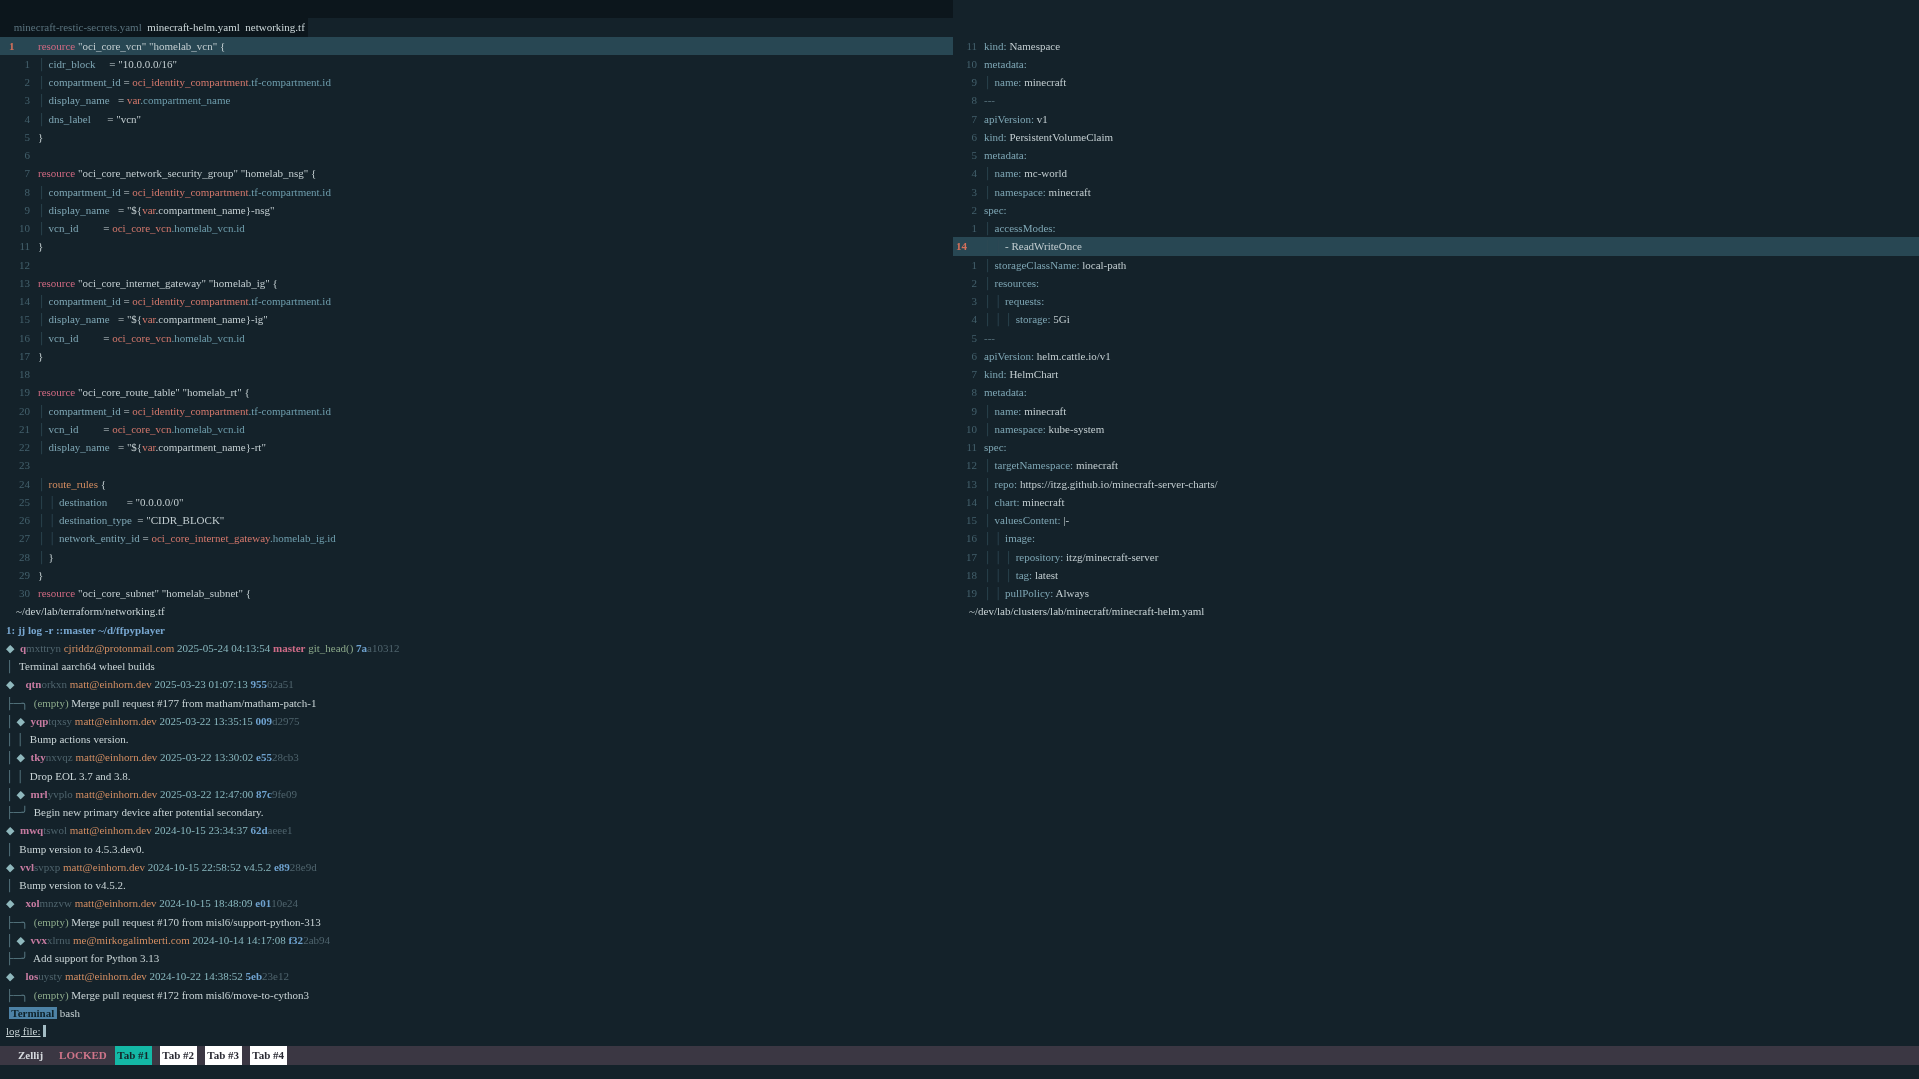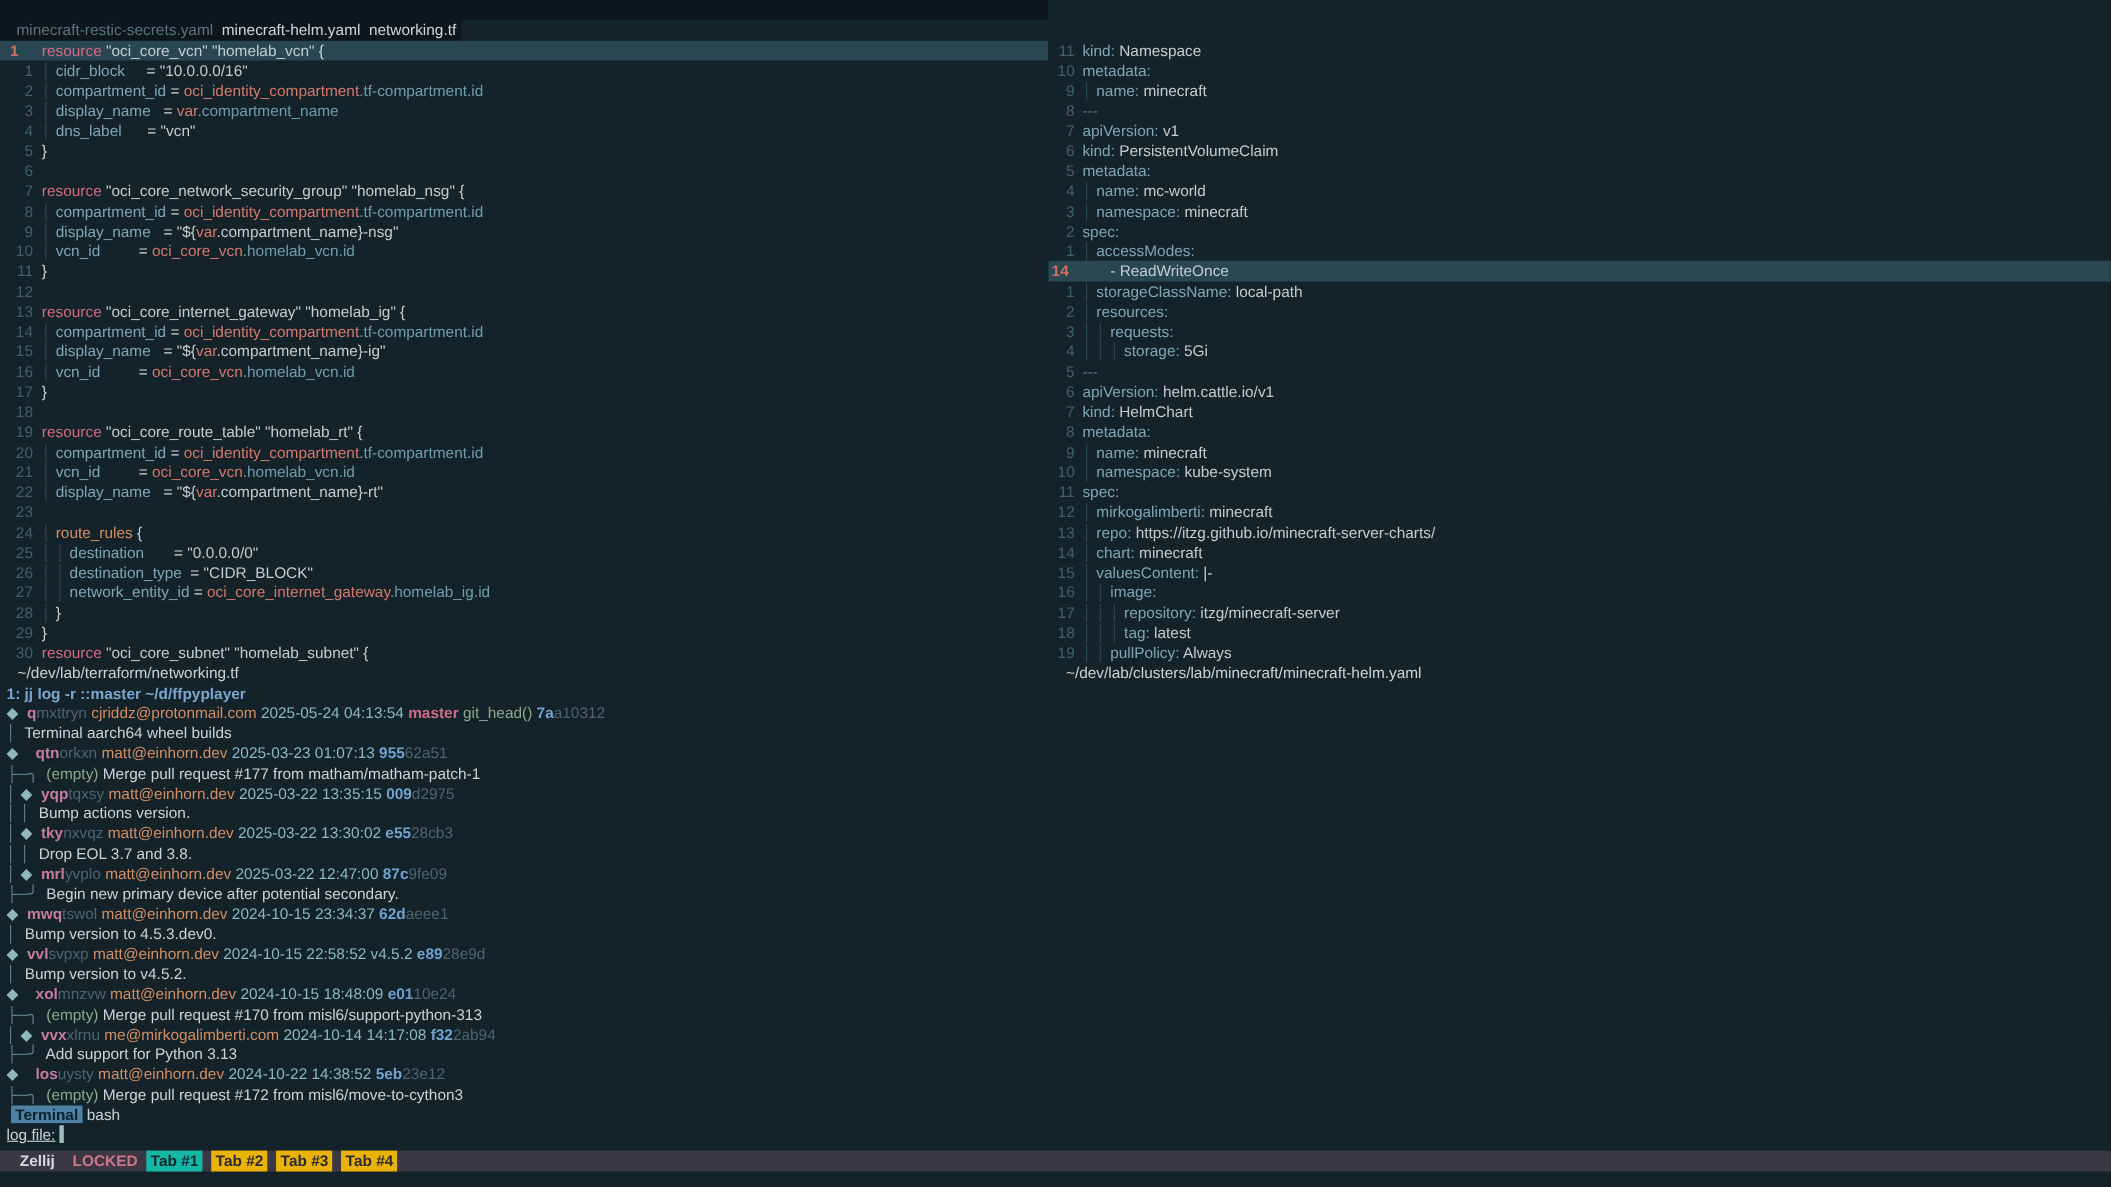--- a/index.html
+++ b/index.html
@@ -1,17 +1,17 @@
 <!DOCTYPE html>
 <html><head>
 <meta charset="utf-8">
 <style>
   html,body{margin:0;padding:0;background:#0b1318;}
   .screen{position:relative;width:1919px;height:1079px;overflow:hidden;background:#14222a;
-    font-family:Liberation Sans, sans-serif;font-size:14px;line-height:18.25px;color:#c9d4d6;}
+    font-family:Liberation Serif, serif;font-size:11px;line-height:18.25px;color:#c9d4d6;}
   .editors{position:absolute;top:0;left:0;width:1919px;height:620.5px;display:flex;}
   .pane{height:620.5px;overflow:hidden;}
   .pane-left{width:953px;}
   .pane-right{width:966px;}
   .row{height:18.25px;white-space:pre;overflow:hidden;}
   .strip-row{background:#0c161c;}
   .bufferline{background:#14222a;}
   .bufferline .tabs{display:inline-block;background:#0c161c;padding-left:11px;height:18.25px;}
   .btab{color:#5a737e;}
   .btab.on{color:#cdd8da;}
@@ -19,21 +19,21 @@
   .pane-right .code .gut{width:24px;padding-right:7px;}
   .row.cur{background:#284753;}
   .gut.gcur{text-align:left !important;padding-left:9px !important;padding-right:0 !important;width:29px !important;color:#d4705a;font-weight:bold;}
   .pane-right .gut.gcur{padding-left:3px !important;width:28px !important;}
   .statuspath{padding-left:16px;color:#c9d4d6;}
   .terminal{position:absolute;top:620.5px;left:0;width:1919px;height:420px;padding-left:6px;box-sizing:border-box;}
   .zbar{position:absolute;top:1046px;left:0;width:1919px;height:19px;line-height:19px;background:#3b3743;
     white-space:pre;padding-left:18px;box-sizing:border-box;font-weight:bold;}
   .zapp{color:#d6dade;}
   .zmode{color:#d0758a;margin-left:16px;}
-  .ztab{background:#eab308;color:#2a2a33;margin-left:8px;display:inline-block;}
+  .ztab{background:#ffffff;color:#2a2a33;margin-left:8px;display:inline-block;}
   .ztab.on{background:#14b8a6;color:#15262a;}
   
   .t-pln{color:#c9d4d6}
   .t-kw{color:#d16a82}
   .t-str{color:#c2cdd0}
   .t-key{color:#7ea6b4}
   .t-red{color:#d4786c}
   .t-mem{color:#6e9dac}
   .t-orn{color:#d38c60}
   .t-dim{color:#5a747f}
@@ -120,21 +120,21 @@
           <div class="row code"><span class="gut">2</span><span class="t-ig">│ </span><span class="t-key">resources:</span></div>
           <div class="row code"><span class="gut">3</span><span class="t-ig">│ </span><span class="t-ig">│ </span><span class="t-key">requests:</span></div>
           <div class="row code"><span class="gut">4</span><span class="t-ig">│ </span><span class="t-ig">│ </span><span class="t-ig">│ </span><span class="t-key">storage:</span><span class="t-val"> 5Gi</span></div>
           <div class="row code"><span class="gut">5</span><span class="t-dim">---</span></div>
           <div class="row code"><span class="gut">6</span><span class="t-key">apiVersion:</span><span class="t-val"> helm.cattle.io/v1</span></div>
           <div class="row code"><span class="gut">7</span><span class="t-key">kind:</span><span class="t-val"> HelmChart</span></div>
           <div class="row code"><span class="gut">8</span><span class="t-key">metadata:</span></div>
           <div class="row code"><span class="gut">9</span><span class="t-ig">│ </span><span class="t-key">name:</span><span class="t-val"> minecraft</span></div>
           <div class="row code"><span class="gut">10</span><span class="t-ig">│ </span><span class="t-key">namespace:</span><span class="t-val"> kube-system</span></div>
           <div class="row code"><span class="gut">11</span><span class="t-key">spec:</span></div>
-          <div class="row code"><span class="gut">12</span><span class="t-ig">│ </span><span class="t-key">mirkogalimberti:</span><span class="t-val"> minecraft</span></div>
+          <div class="row code"><span class="gut">12</span><span class="t-ig">│ </span><span class="t-key">targetNamespace:</span><span class="t-val"> minecraft</span></div>
           <div class="row code"><span class="gut">13</span><span class="t-ig">│ </span><span class="t-key">repo:</span><span class="t-val"> https://itzg.github.io/minecraft-server-charts/</span></div>
           <div class="row code"><span class="gut">14</span><span class="t-ig">│ </span><span class="t-key">chart:</span><span class="t-val"> minecraft</span></div>
           <div class="row code"><span class="gut">15</span><span class="t-ig">│ </span><span class="t-key">valuesContent:</span><span class="t-pln"> |-</span></div>
           <div class="row code"><span class="gut">16</span><span class="t-ig">│ </span><span class="t-ig">│ </span><span class="t-key">image:</span></div>
           <div class="row code"><span class="gut">17</span><span class="t-ig">│ </span><span class="t-ig">│ </span><span class="t-ig">│ </span><span class="t-key">repository:</span><span class="t-val"> itzg/minecraft-server</span></div>
           <div class="row code"><span class="gut">18</span><span class="t-ig">│ </span><span class="t-ig">│ </span><span class="t-ig">│ </span><span class="t-key">tag:</span><span class="t-val"> latest</span></div>
           <div class="row code"><span class="gut">19</span><span class="t-ig">│ </span><span class="t-ig">│ </span><span class="t-key">pullPolicy:</span><span class="t-val"> Always</span></div>
         </div>
       <div class="row statuspath">~/dev/lab/clusters/lab/minecraft/minecraft-helm.yaml</div>
     </section>

